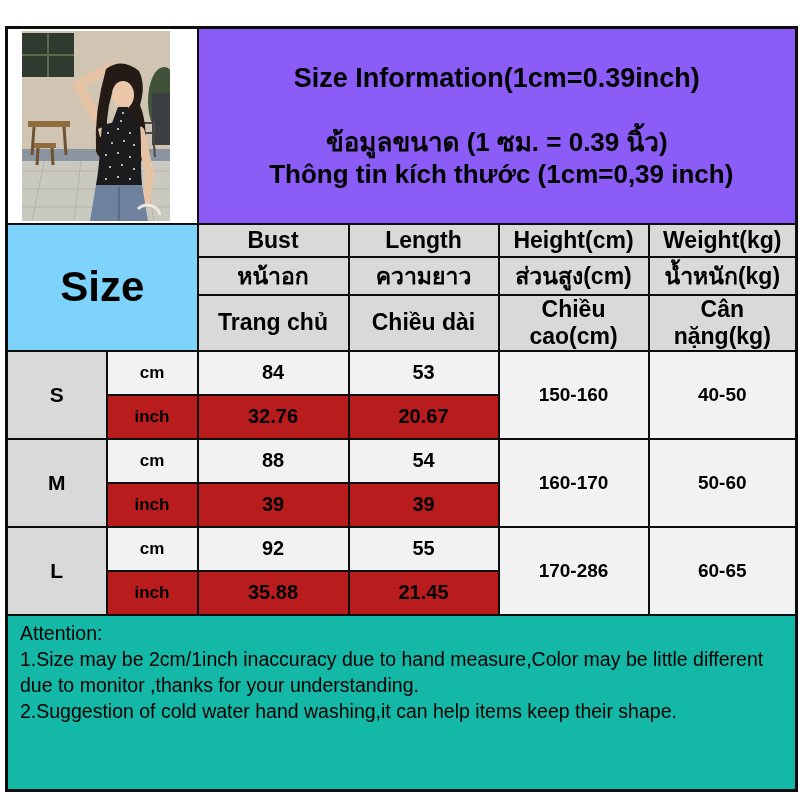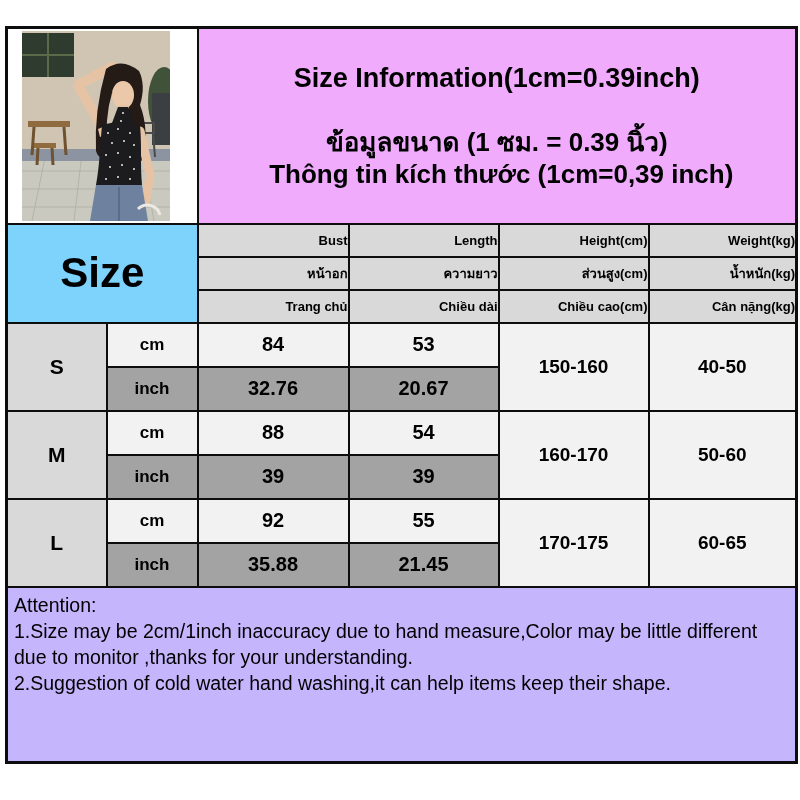--- a/index.html
+++ b/index.html
@@ -14,45 +14,45 @@
     border-collapse:collapse; table-layout:fixed;
     width:790px;
     border:3px solid #0d0d0d;
   }
   td {
     border:2px solid #0d0d0d;
     text-align:center; vertical-align:middle;
     padding:0; overflow:hidden;
   }
   .cell-light { background:#f2f2f2; }
-  .cell-white { background:#a3a3a3; }
+  .cell-white { background:#b91c1c; }
 
   tr.r-img  { height:196px; }
   tr.r-hdr  { height:33px;  }
   tr.r-data { height:44px;  }
   tr.r-att  { height:176px; }
 
   .photo-cell { background:#ffffff; vertical-align:middle; }
   .photo-wrap { width:148px; height:190px; margin:1px auto 1px 14px; }
 
-  .title-cell { background:#f0abfc; font-weight:bold; }
+  .title-cell { background:#8b5cf6; font-weight:bold; }
   .title-line-en { font-size:27px; line-height:32px; }
   .title-line-th { font-size:26px; line-height:32px;margin-top:32px; }
   .title-line-vi { font-size:26px; line-height:32px;margin-left:9px; }
 
   .size-big    { background:#7dd3fc; font-weight:bold; font-size:42px; }
-  .hdr         { background:#d9d9d9; font-weight:bold; font-size:13px;text-align:right; }
+  .hdr         { background:#d9d9d9; font-weight:bold; font-size:23px; }
   .size-letter { background:#d9d9d9; font-weight:bold; font-size:21px; }
   .unit        { font-weight:bold; font-size:17px; }
   .val         { font-weight:bold; font-size:20px; }
   .range       { font-weight:bold; font-size:19px; }
 
   .attention-cell {
-    background:#c4b5fd; text-align:left; vertical-align:top;
-    padding:4px 8px 0 6px;
+    background:#14b8a6; text-align:left; vertical-align:top;
+    padding:4px 8px 0 12px;
   }
   .attention-cell div { font-size:19.5px; line-height:26px; font-weight:normal; }
 </style>
 </head>
 <body>
 
 <div class="sheet">
   <table class="size-table">
     <colgroup>
       <col style="width:100px">
@@ -193,21 +193,21 @@
       <td class="unit cell-white">inch</td>
       <td class="val cell-white">39</td>
       <td class="val cell-white">39</td>
     </tr>
 
     <tr class="r-data">
       <td rowspan="2" class="size-letter">L</td>
       <td class="unit cell-light">cm</td>
       <td class="val cell-light">92</td>
       <td class="val cell-light">55</td>
-      <td rowspan="2" class="range cell-light">170-175</td>
+      <td rowspan="2" class="range cell-light">170-286</td>
       <td rowspan="2" class="range cell-light">60-65</td>
     </tr>
     <tr class="r-data">
       <td class="unit cell-white">inch</td>
       <td class="val cell-white">35.88</td>
       <td class="val cell-white">21.45</td>
     </tr>
 
     <tr class="r-att">
       <td colspan="6" class="attention-cell">

